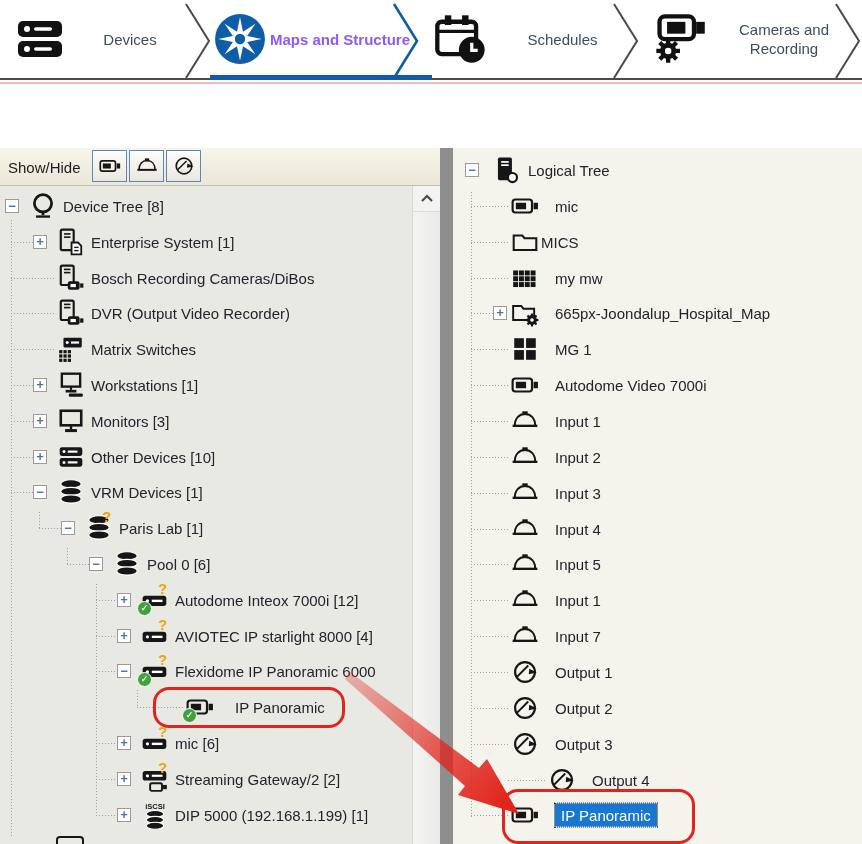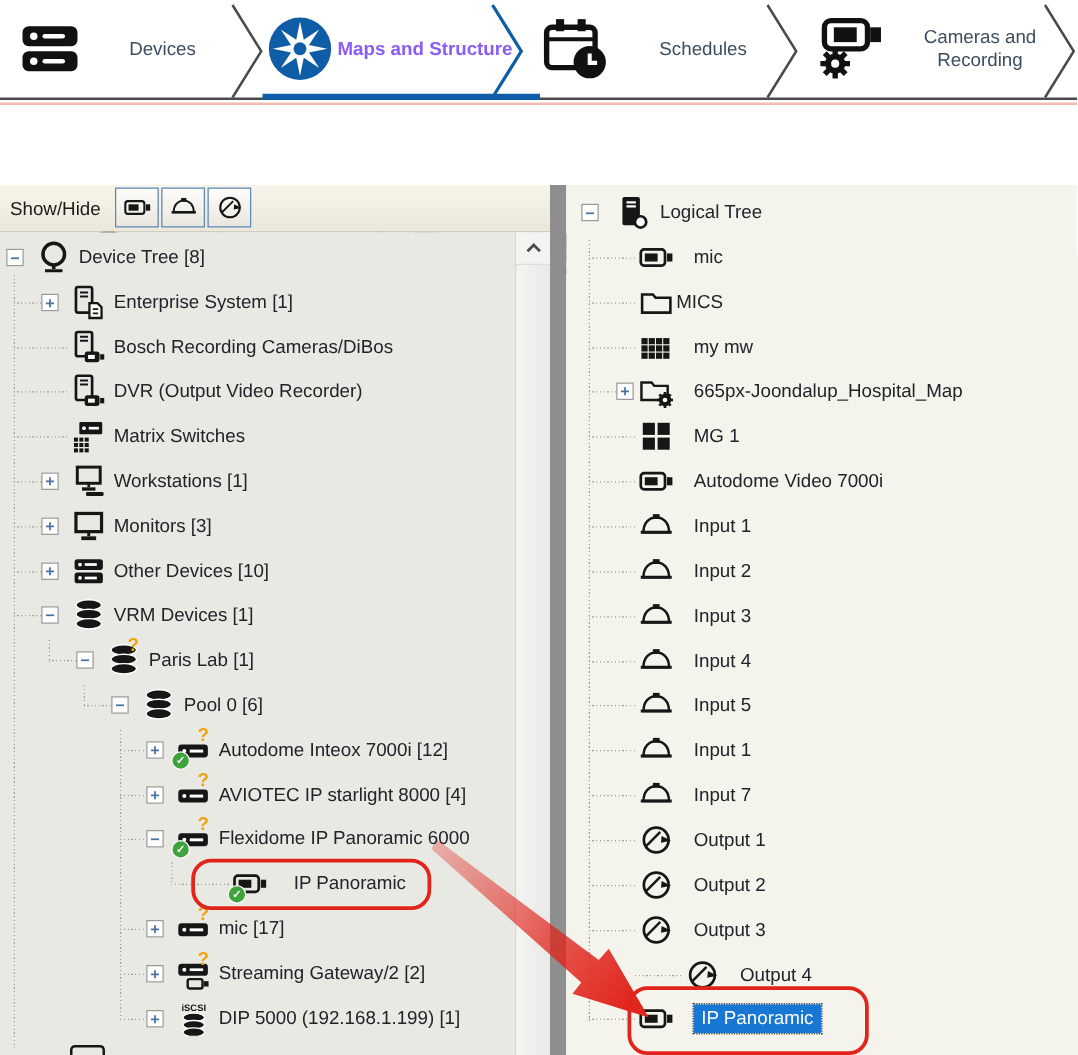--- a/index.html
+++ b/index.html
@@ -451,21 +451,21 @@
       </div>
       <div class="trow" style="top: 539px;">
         <span class="stub" style="left:96px;width:21px;"></span>
         <span class="exp" style="left:117px;">+</span>
         <svg class="tico" viewBox="0 0 26 26" style="left:141px;width:28px;height:28px;">
           <rect x="1.5" y="9" width="22" height="9.5" rx="2.5" fill="#161616"></rect>
           <circle cx="6" cy="13.8" r="1.5" fill="#fff"></circle>
           <rect x="10" y="12.7" width="10" height="2.2" fill="#fff"></rect>
         </svg>
         <span class="badge bq" style="left:158px;">?</span>
-        <span class="lbl" style="left:175px;">mic [17]</span>
+        <span class="lbl" style="left:175px;">mic [6]</span>
       </div>
       <div class="trow" style="top: 574.8px;">
         <span class="stub" style="left:96px;width:21px;"></span>
         <span class="exp" style="left:117px;">+</span>
         <svg class="tico" viewBox="0 0 26 26" style="left:141px;width:28px;height:28px;">
           <rect x="1.5" y="5.5" width="22" height="9" rx="2.5" fill="#161616"></rect>
           <circle cx="6" cy="10" r="1.5" fill="#fff"></circle>
           <rect x="10" y="9" width="10" height="2" fill="#fff"></rect>
           <rect x="8.5" y="17" width="11" height="7" rx="1.5" fill="none" stroke="#161616" stroke-width="1.8"></rect>
           <rect x="20.5" y="18.5" width="3.5" height="4" fill="#161616"></rect>

